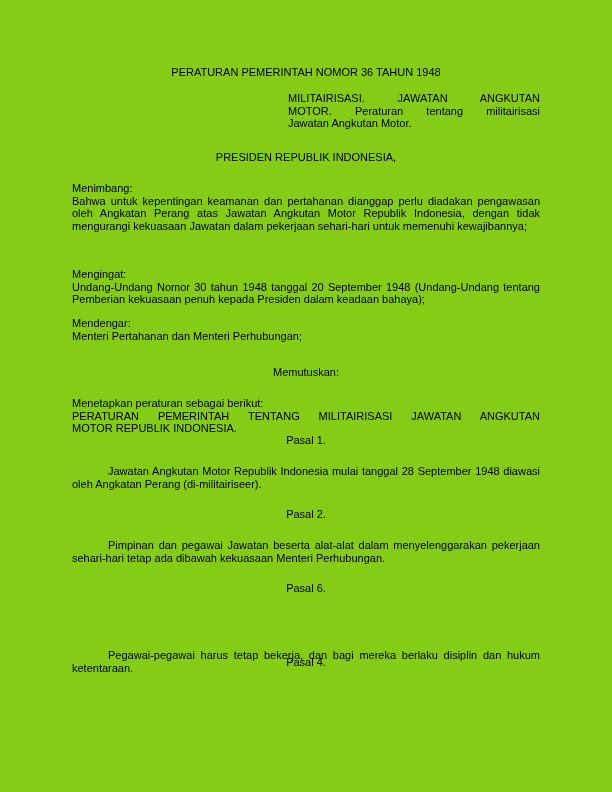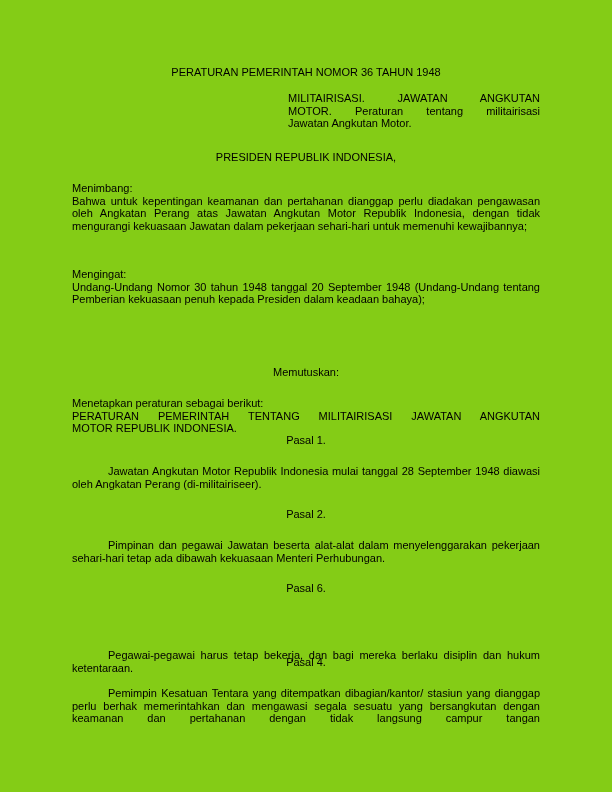--- a/index.html
+++ b/index.html
@@ -31,34 +31,37 @@
   <div class="blk" style="top:182px;">
     <p>Menimbang:</p>
     <p class="just">Bahwa untuk kepentingan keamanan dan pertahanan dianggap perlu diadakan pengawasan oleh Angkatan Perang atas Jawatan Angkutan Motor Republik Indonesia, dengan tidak mengurangi kekuasaan Jawatan dalam pekerjaan sehari-hari untuk memenuhi kewajibannya;</p>
   </div>
 
   <div class="blk" style="top:268px;">
     <p>Mengingat:</p>
     <p class="just">Undang-Undang Nomor 30 tahun 1948 tanggal 20 September 1948 (Undang-Undang tentang Pemberian kekuasaan penuh kepada Presiden dalam keadaan bahaya);</p>
   </div>
 
+  <div class="blk" style="top:317px;">
+    <p>Mendengar:</p>
+    <p>Menteri Pertahanan dan Menteri Perhubungan;</p>
+  </div>
 
   <div class="blk center" style="top:366px;">Memutuskan:</div>
 
   <div class="blk" style="top:397px;">
     <p>Menetapkan peraturan sebagai berikut:</p>
     <p class="just-all">PERATURAN PEMERINTAH TENTANG MILITAIRISASI JAWATAN ANGKUTAN</p>
     <p>MOTOR REPUBLIK INDONESIA.</p>
   </div>
 
   <div class="blk center" style="top:434px;">Pasal 1.</div>
   <div class="blk just indent" style="top:465px;">Jawatan Angkutan Motor Republik Indonesia mulai tanggal 28 September 1948 diawasi oleh Angkatan Perang (di-militairiseer).</div>
 
   <div class="blk center" style="top:508px;">Pasal 2.</div>
   <div class="blk just indent" style="top:539px;">Pimpinan dan pegawai Jawatan beserta alat-alat dalam menyelenggarakan pekerjaan sehari-hari tetap ada dibawah kekuasaan Menteri Perhubungan.</div>
 
   <div class="blk center" style="top:582px;">Pasal 6.</div>
   <div class="blk just indent" style="top:613px;margin-top:36px;">Pegawai-pegawai harus tetap bekerja, dan bagi mereka berlaku disiplin dan hukum ketentaraan.</div>
 
   <div class="blk center" style="top:656px;">Pasal 4.</div>
-  <div class="blk just-all indent" style="top:687px;">Pemimpin Kesatuan Tentara yang ditempatkan dibagian/kantor/ stasiun yang dianggap perlu berhak memerintahkan dan mengawasi segala sesuatu yang bersangkutan dengan keamanan dan pertahanan dengan tidak langsung campur tangan</div>
 
 </div>
 
 </body></html>

